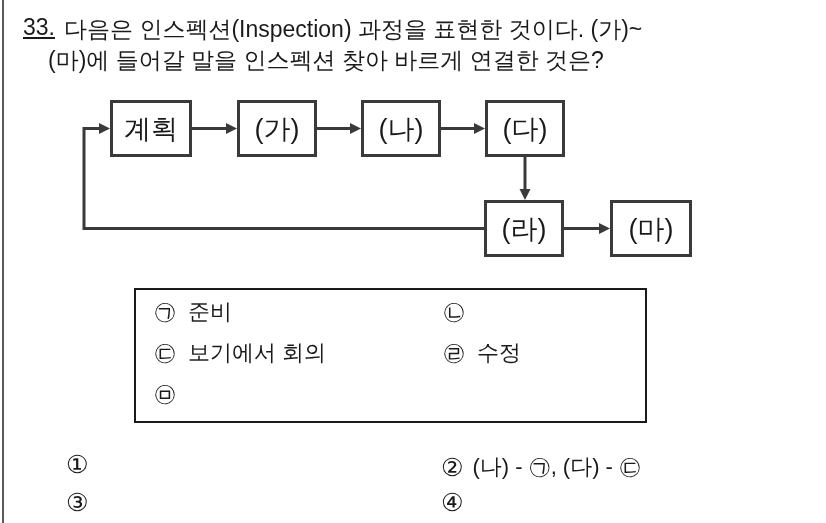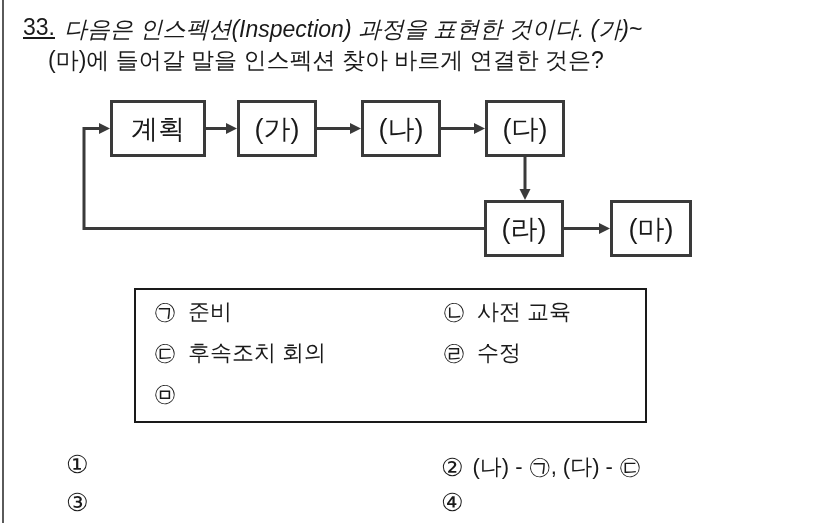--- a/index.html
+++ b/index.html
@@ -19,36 +19,36 @@
 
   
   .page-left-border {
     left: 2px; top: 0;
     width: 2px; height: 523px;
     background: #5a5a5a;
   }
 
   
   .q-number { left: 23px; top: 14px; font-size: 23px; text-decoration: underline; }
-  .q-line1  { left: 64px; top: 14px; font-size: 23px; white-space: nowrap; font-style: italic; }
+  .q-line1  { left: 64px; top: 14px; font-size: 23px; white-space: nowrap; }
   .q-line2  { left: 48px; top: 45px; font-size: 23px; white-space: nowrap; }
 
   
   .flowchart-svg { left: 0; top: 0; z-index: 0; }
   .fbox {
     box-sizing: border-box;
     border: 3px solid #3a3a3a;
     background: #ffffff;
     display: flex;
     align-items: center;
     justify-content: center;
     font-size: 27px;
     z-index: 1;
   }
-  .fbox-plan { left: 110px; top: 100px; width: 96px; height: 57px; }
+  .fbox-plan { left: 110px; top: 100px; width: 82px; height: 57px; }
   .fbox-ga   { left: 237px; top: 100px; width: 80px; height: 57px; }
   .fbox-na   { left: 361px; top: 100px; width: 80px; height: 57px; }
   .fbox-da   { left: 485px; top: 100px; width: 80px; height: 57px; }
   .fbox-ra   { left: 484px; top: 200px; width: 80px; height: 57px; }
   .fbox-ma   { left: 610px; top: 200px; width: 82px; height: 57px; }
 
   
   .options-box {
     box-sizing: border-box;
     left: 134px; top: 288px;
@@ -134,25 +134,24 @@
   <span>(마)</span>
 </div>
 
 <div class="abs options-box"></div>
 <div class="abs opt opt-1">
   <span>㉠</span>
   <span>준비</span>
 </div>
 <div class="abs opt opt-2">
   <span>㉡</span>
-  <span>사전 교육</span>
 </div>
 <div class="abs opt opt-3">
   <span>㉢</span>
-  <span>후속조치 회의</span>
+  <span>보기에서 회의</span>
 </div>
 <div class="abs opt opt-4">
   <span>㉣</span>
   <span>수정</span>
 </div>
 <div class="abs opt opt-5">
   <span>㉤</span>
 </div>
 
 <div class="abs choice choice-1">

